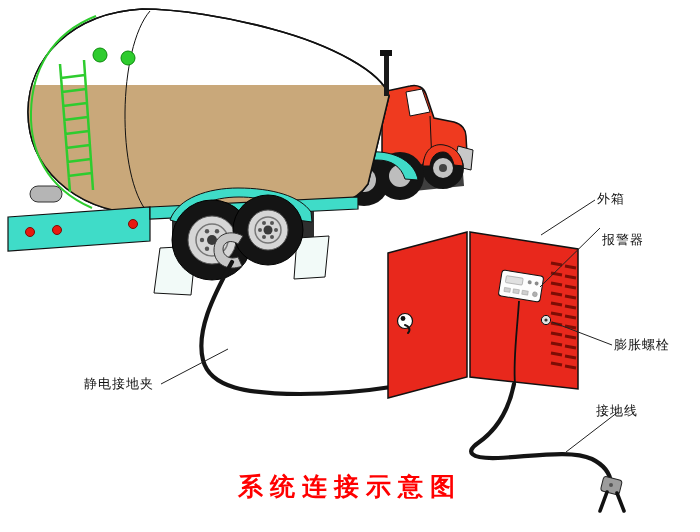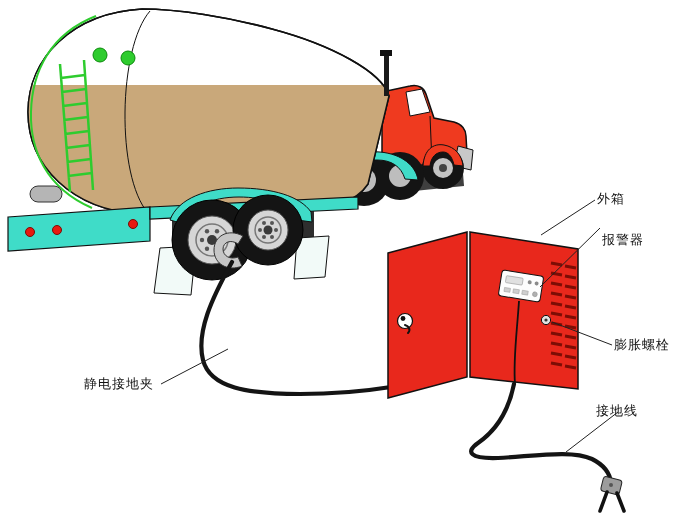--- a/index.html
+++ b/index.html
@@ -155,14 +155,15 @@
       <line x1="228" y1="349" x2="161" y2="384"></line>
     </g>
   </svg>
 
   <div class="lbl" style="left:597px;top:191px">外箱</div>
   <div class="lbl" style="left:602px;top:232px">报警器</div>
   <div class="lbl" style="left:614px;top:337px">膨胀螺栓</div>
   <div class="lbl" style="left:596px;top:403px">接地线</div>
   <div class="lbl" style="left:84px;top:376px">静电接地夹</div>
 
+  <div class="title">系统连接示意图</div>
 
 </div>
 
 </body></html>

